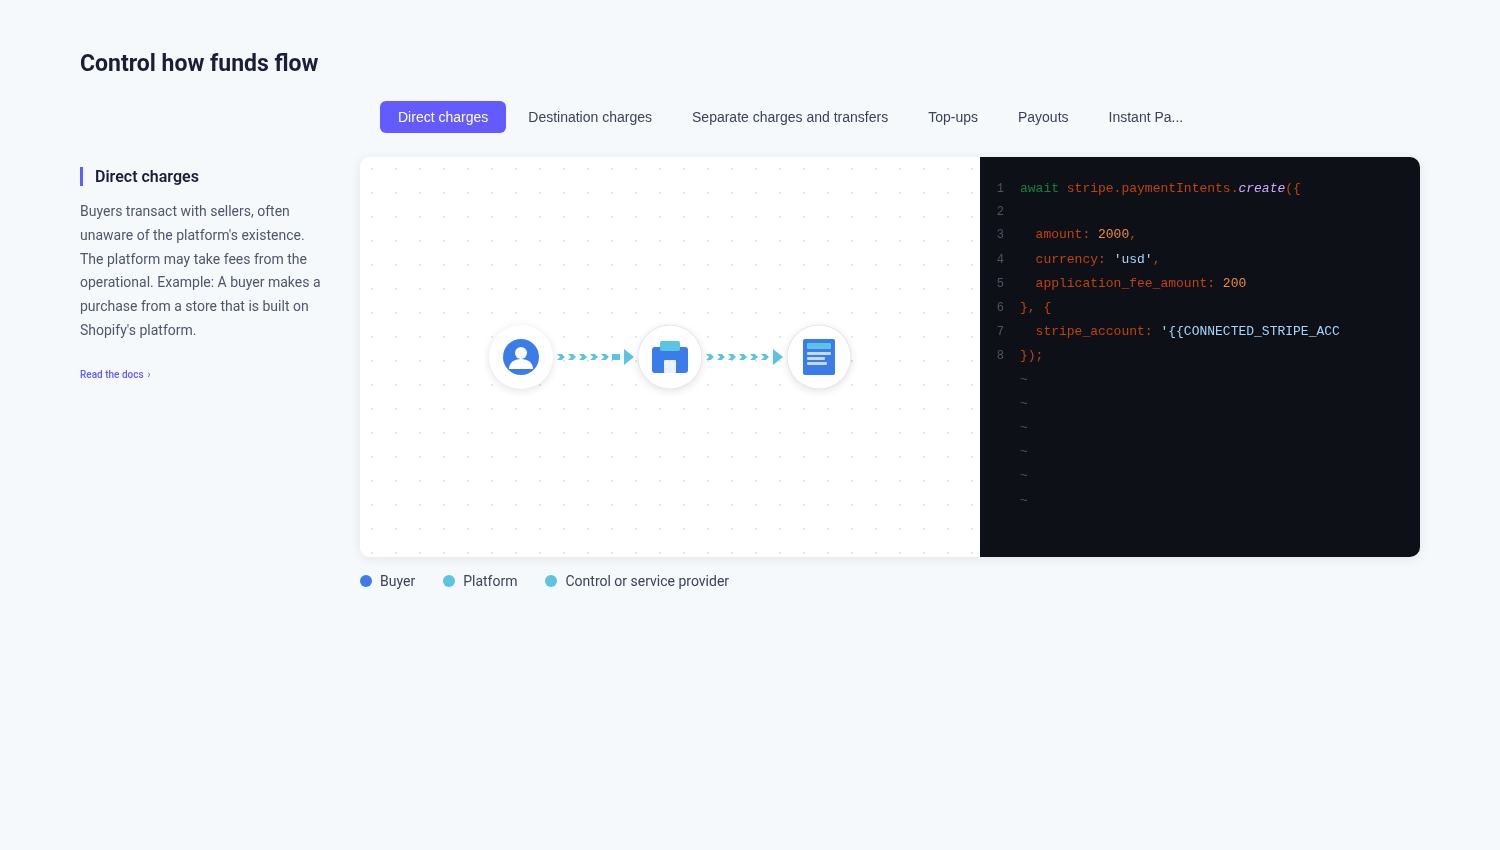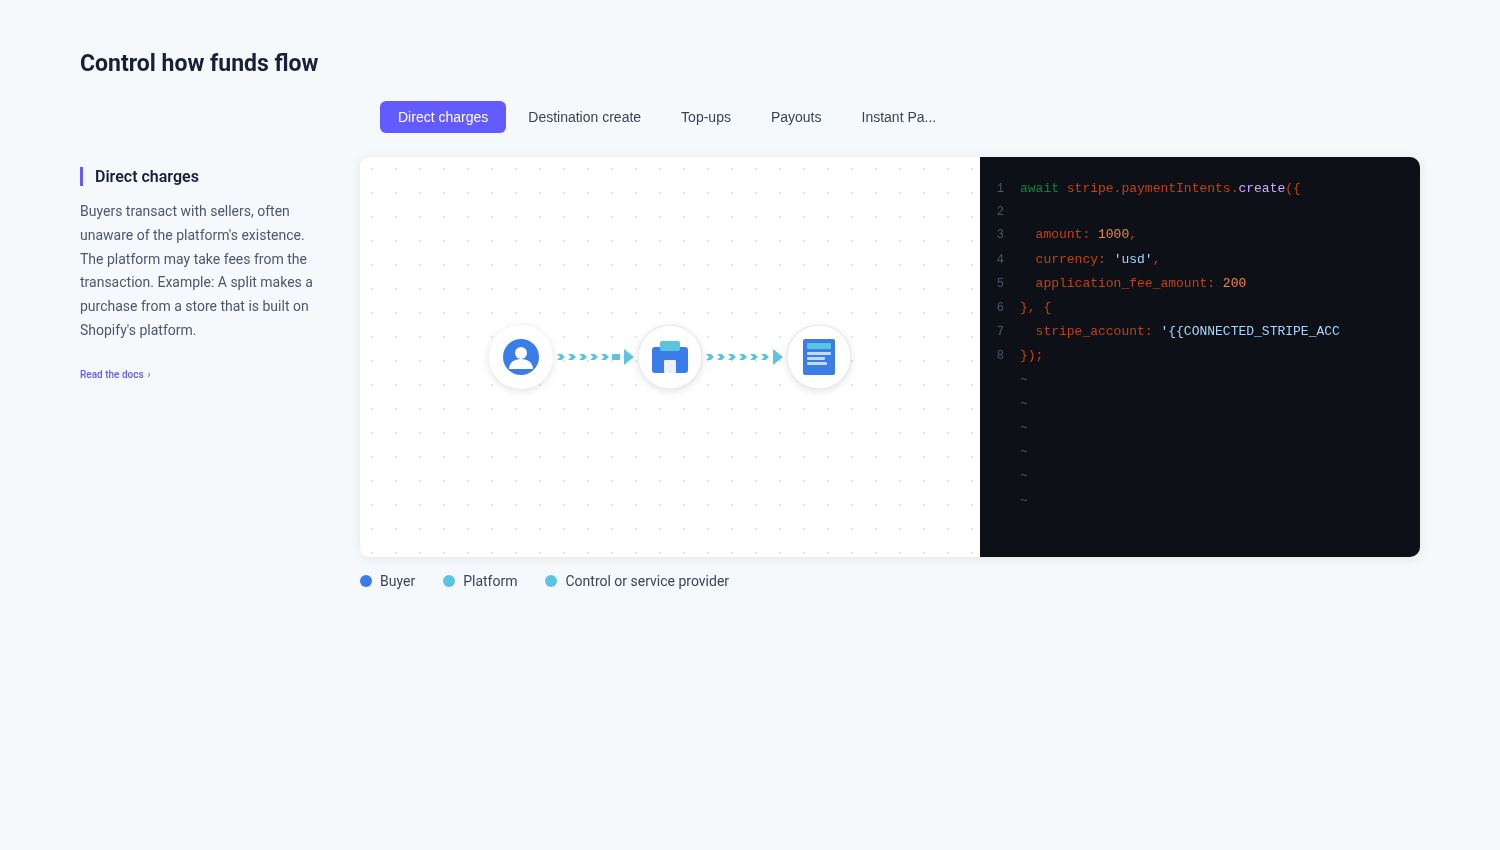--- a/index.html
+++ b/index.html
@@ -170,21 +170,21 @@
       font-size: 12px;
     }
     .line-content {
       color: #e2e8f0;
     }
     .line-tilde {
       color: #4a5568;
       padding: 1px 16px 1px 40px;
     }
     .c-keyword { color: #15803d; }
-    .c-method { color: #d2a8ff; }
+    .c-method { color: #d2a8ff; font-style: italic; }
     .c-string { color: #a5d6ff; }
     .c-number { color: #f0883e; }
     .c-default { color: #c2410c; }
     .legend-bar {
       display: flex;
       align-items: flex-start;
       gap: 28px;
       padding: 16px 0 4px 0;
       margin-left: 0;
     }
@@ -206,31 +206,32 @@
     .legend-dot-seller { background: #5bc4e0; }
   </style>
 </head>
 <body>
 
 <div class="page-container">
   <h1 class="main-title">Control how funds flow</h1>
 
   <div class="tabs-container">
     <button class="tab active">Direct charges</button>
-    <button class="tab">Destination create</button>
+    <button class="tab">Destination charges</button>
+    <button class="tab">Separate charges and transfers</button>
     <button class="tab">Top-ups</button>
     <button class="tab">Payouts</button>
     <button class="tab">Instant Pa...</button>
   </div>
 
   <div class="content-area">
 
     <div class="left-panel">
       <div class="left-panel-title">Direct charges</div>
-      <p class="left-panel-text">Buyers transact with sellers, often unaware of the platform's existence. The platform may take fees from the transaction. Example: A split makes a purchase from a store that is built on Shopify's platform.</p>
+      <p class="left-panel-text">Buyers transact with sellers, often unaware of the platform's existence. The platform may take fees from the operational. Example: A buyer makes a purchase from a store that is built on Shopify's platform.</p>
       <a class="read-docs-link">
         <span>Read the docs</span>
         <span> ›</span>
       </a>
     </div>
 
     <div class="right-panel">
       <div class="diagram-code-wrapper">
 
         <div class="diagram-panel">
@@ -302,21 +303,21 @@
             <span class="line-content">
               <span class="c-keyword">await </span><span class="c-default">stripe.paymentIntents.</span><span class="c-method">create</span><span class="c-default">({</span>
             </span>
           </div>
           <div class="code-line">
             <span class="line-num">2</span>
           </div>
           <div class="code-line">
             <span class="line-num">3</span>
             <span class="line-content">
-              <span class="c-default">&nbsp;&nbsp;amount: </span><span class="c-number">1000</span><span class="c-default">,</span>
+              <span class="c-default">&nbsp;&nbsp;amount: </span><span class="c-number">2000</span><span class="c-default">,</span>
             </span>
           </div>
           <div class="code-line">
             <span class="line-num">4</span>
             <span class="line-content">
               <span class="c-default">&nbsp;&nbsp;currency: </span><span class="c-string">'usd'</span><span class="c-default">,</span>
             </span>
           </div>
           <div class="code-line">
             <span class="line-num">5</span>

